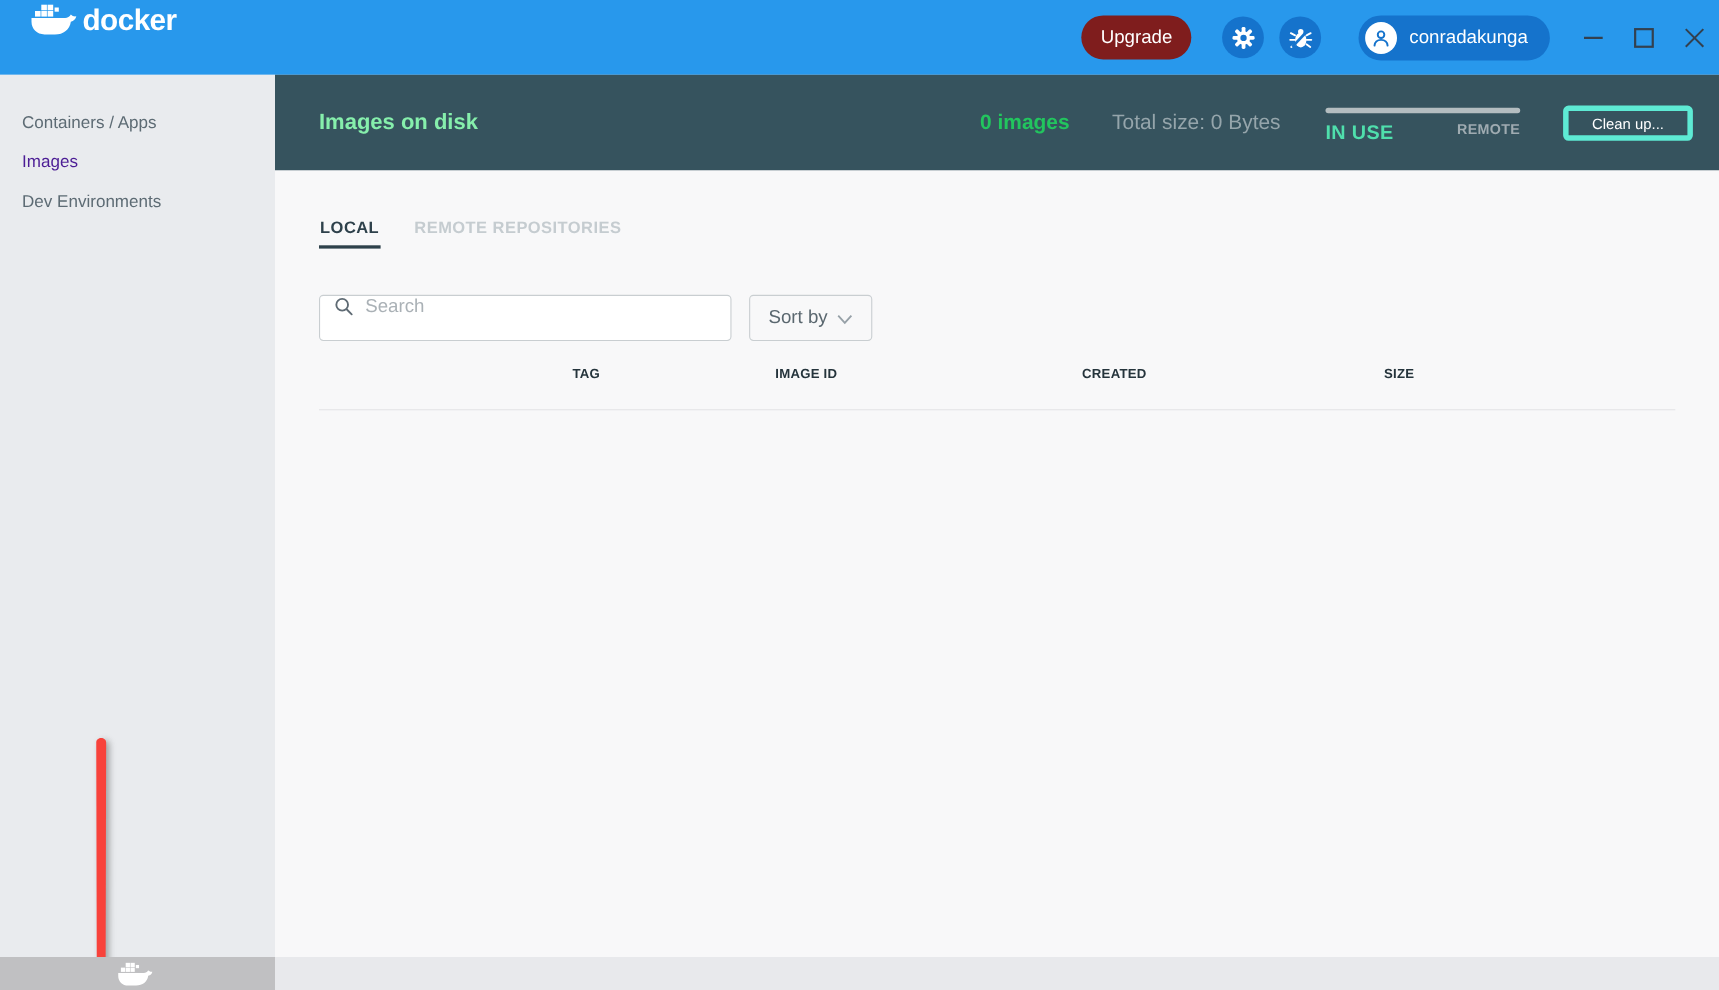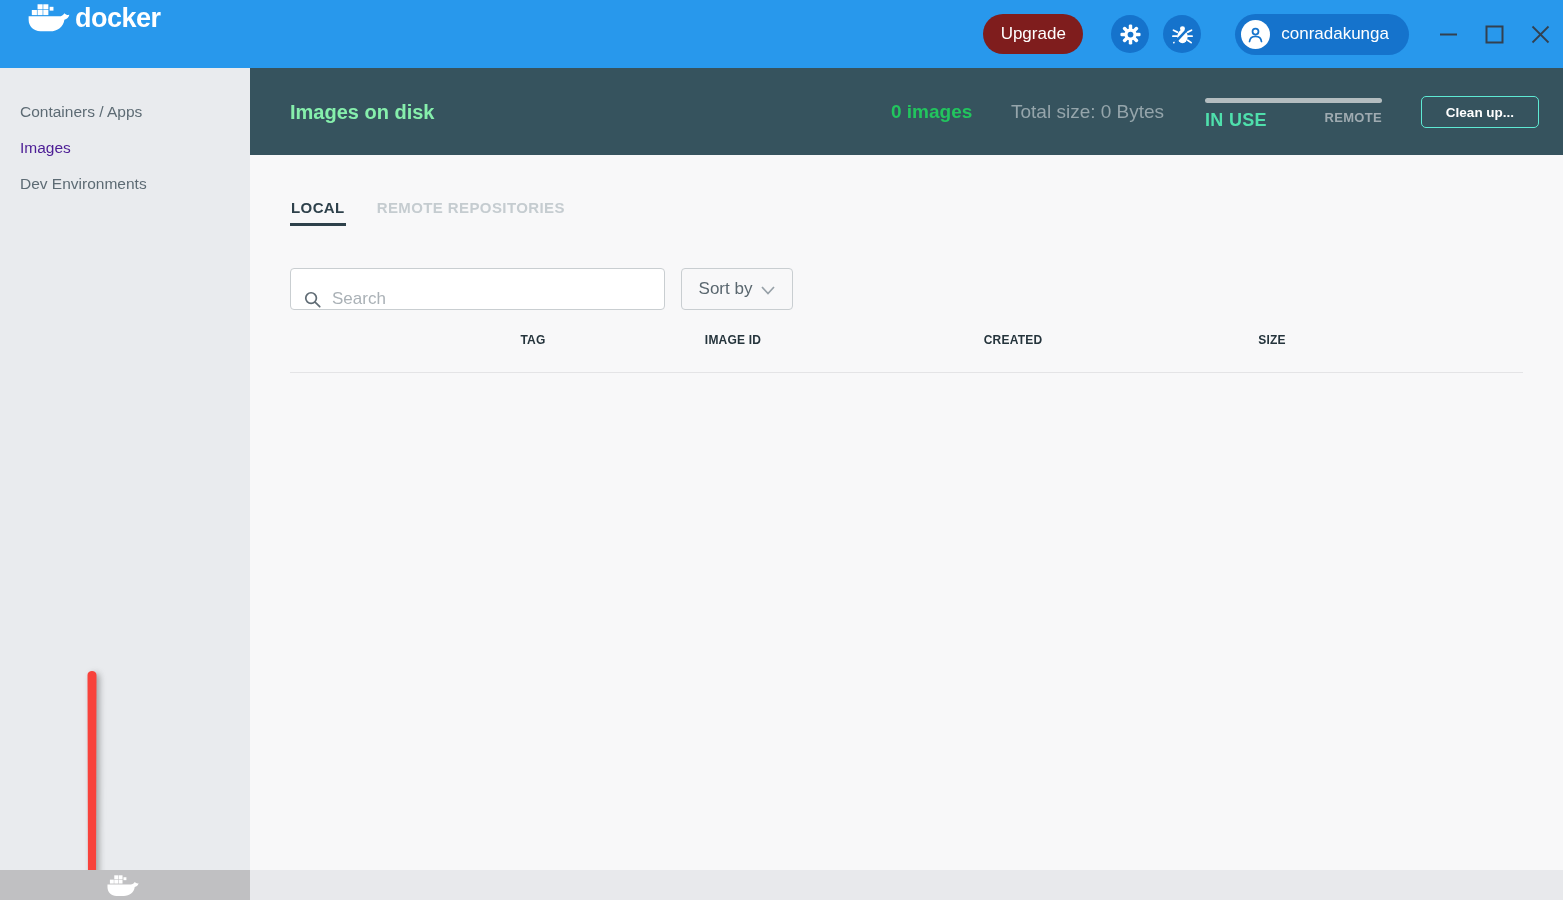--- a/index.html
+++ b/index.html
@@ -47,33 +47,33 @@
   .img-count { position:absolute; left:641px; top:50%; transform:translateY(-50%); color:#22c55e; font-size:19px; font-weight:600; }
   .total-size { position:absolute; left:761px; top:50%; transform:translateY(-50%); color:#95a5ab; font-size:19px; }
 
   .usage { position:absolute; left:955px; top:30px; width:177px; }
   .usage-bar { height:5px; border-radius:3px; background:#b4bdc0; }
   .usage-labels { display:flex; justify-content:space-between; margin-top:7px; }
   .in-use-label { color:#4fdfac; font-size:18px; font-weight:bold; letter-spacing:0.3px; }
   .unused-label { color:#9fabb1; font-size:13px; font-weight:bold; letter-spacing:0.3px; }
 
   .cleanup-btn { position:absolute; left:1171px; top:28px; width:118px; height:32px; background:transparent;
-                 border:1px solid #5eead4; border-radius:5px; color:#ffffff; font-family:inherit;
-                 font-size:13.5px; font-weight:bold; cursor:pointer; }
+                 border:5px solid #5eead4; border-radius:5px; color:#ffffff; font-family:inherit;
+                 font-size:13.5px; font-weight:normal; cursor:pointer; }
 
   
   .main { position:absolute; left:250px; top:155px; width:1313px; height:837px; background:#f8f8f9; }
 
   .tabs { position:absolute; left:40px; top:44px; display:flex; gap:30px; }
   .tab { font-size:15px; font-weight:bold; letter-spacing:0.4px; color:#c5ccd0; padding:0 1px 7px 1px; cursor:pointer; border-bottom:3px solid transparent; }
   .tab.active { color:#2e414b; border-bottom-color:#2e414b; }
 
   .toolbar { position:absolute; left:40px; top:113px; display:flex; }
   .search-box { width:375px; height:42px; border:1px solid #c9ced1; border-radius:4px; background:#ffffff;
-                display:flex; align-items:flex-end; padding:0 12px; }
+                display:flex; align-items:flex-start; padding:0 12px; }
   .search-box svg { width:19px; height:19px; flex:0 0 auto; }
   .search-input { border:none; outline:none; background:transparent; font-family:inherit; font-size:17px;
                   color:#3a454c; margin-left:10px; width:100%; }
   .search-input::placeholder { color:#aab1b6; }
   .sortby-btn { margin-left:16px; width:112px; height:42px; border:1px solid #c9ced1; border-radius:4px;
                 background:transparent; display:flex; align-items:center; justify-content:center; gap:9px;
                 font-family:inherit; font-size:17px; color:#5a676f; cursor:pointer; }
   .sortby-btn svg { width:14px; height:9px; margin-top:2px; }
 
   .table-header { position:absolute; left:0; top:178px; width:100%; height:18px; }

